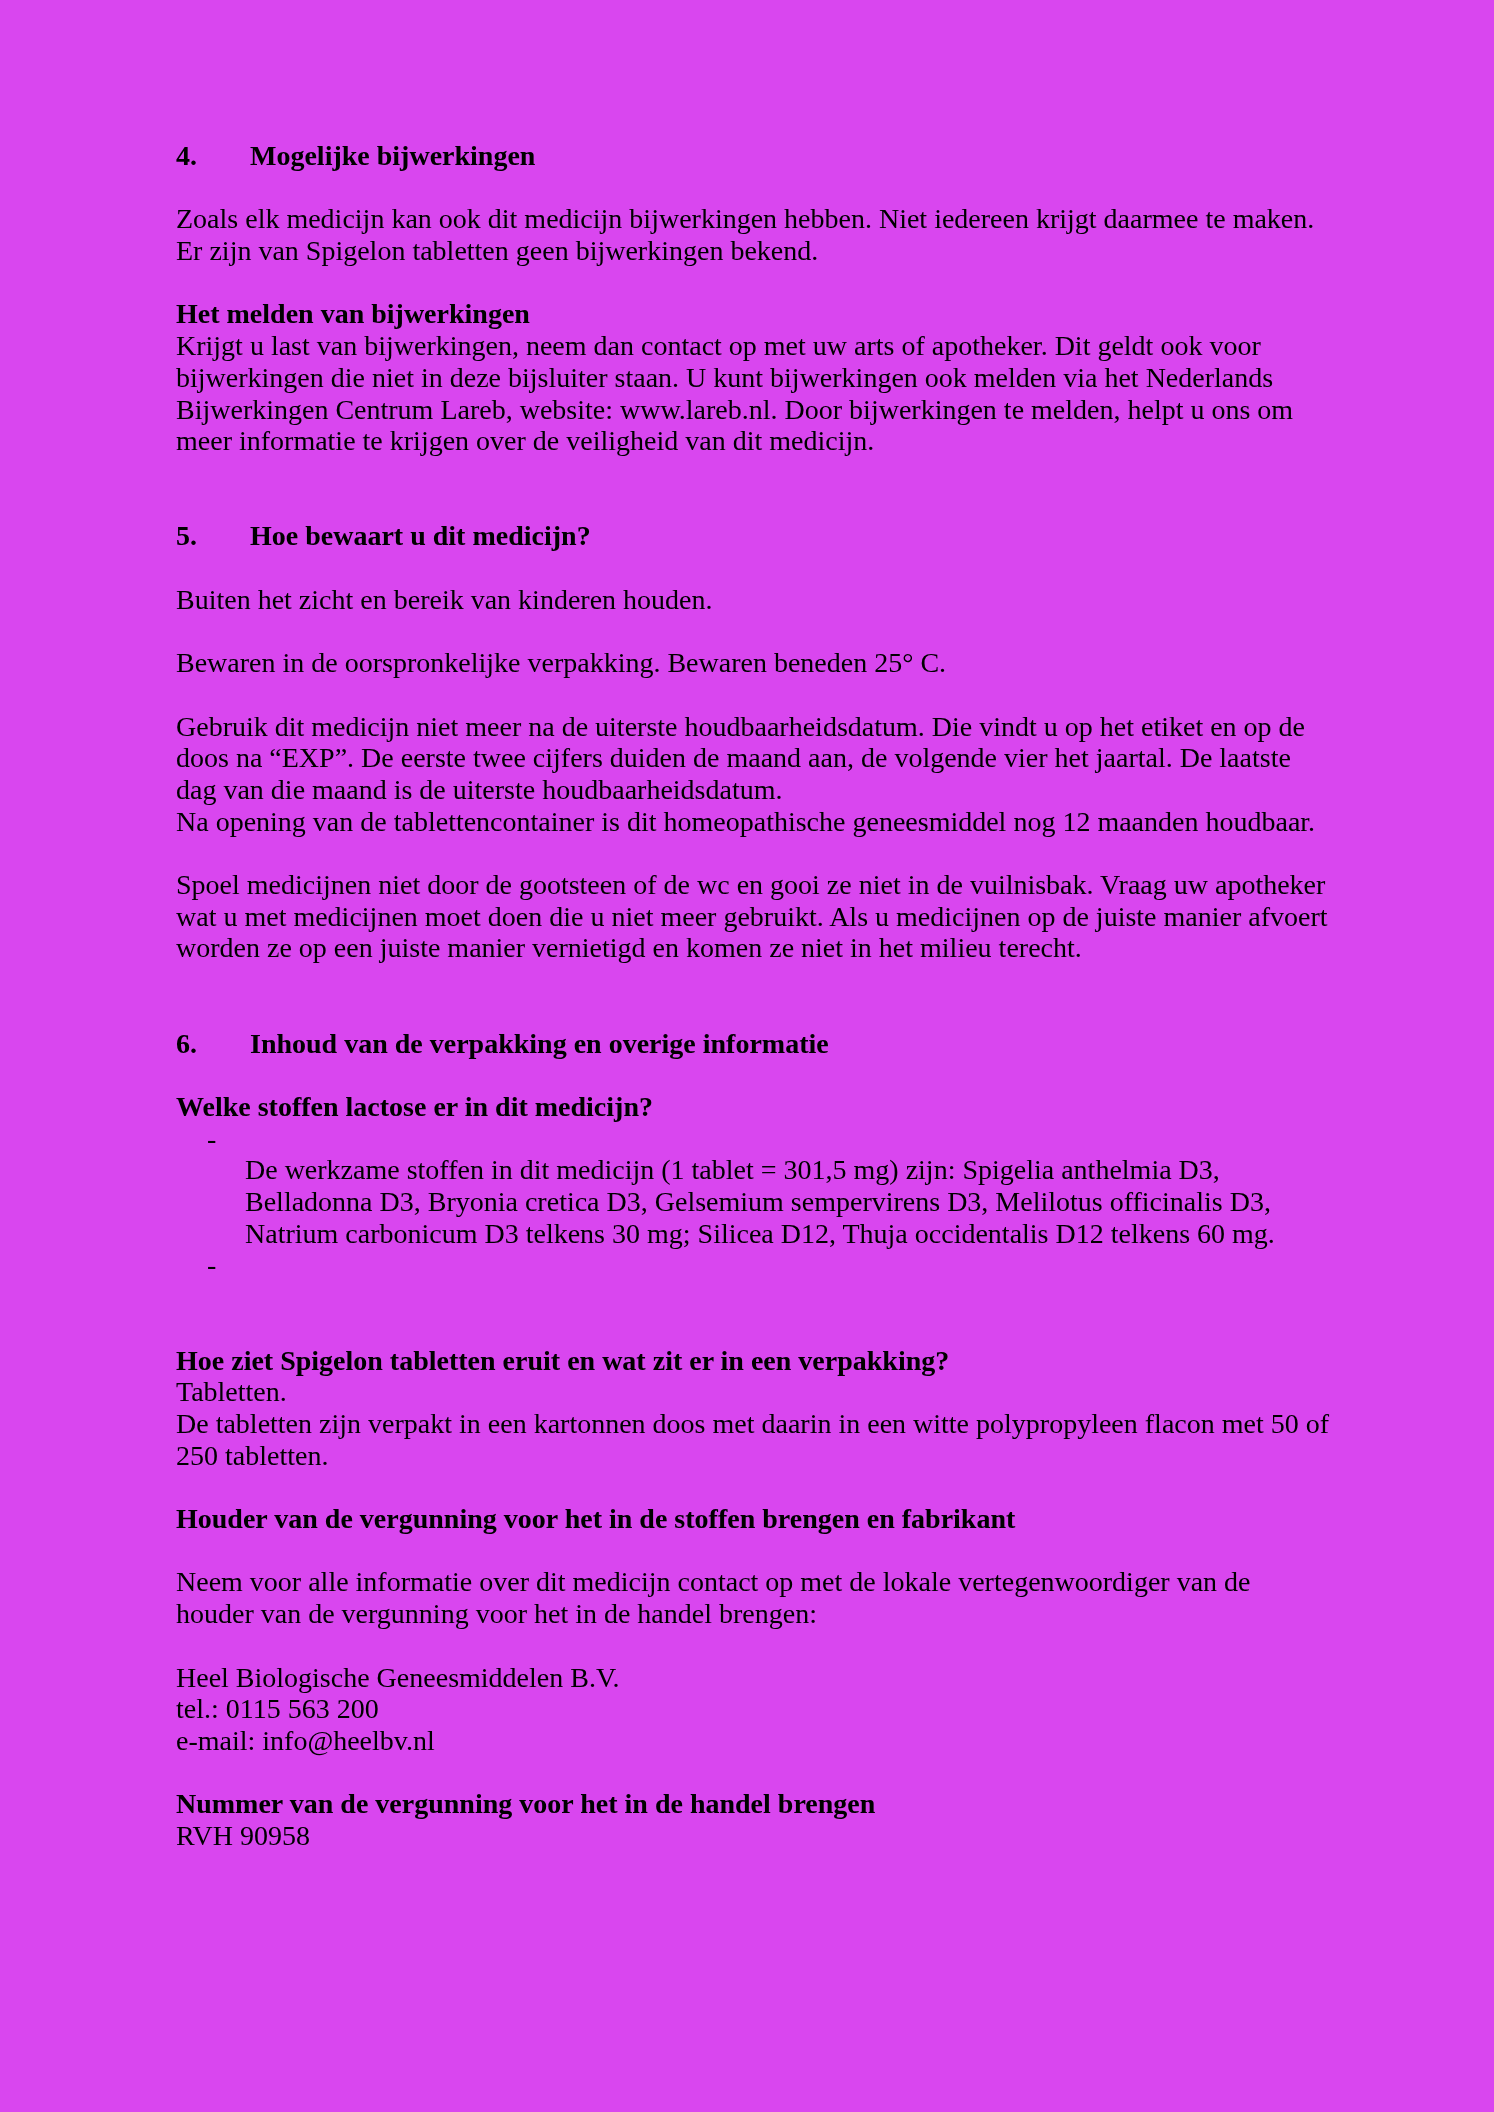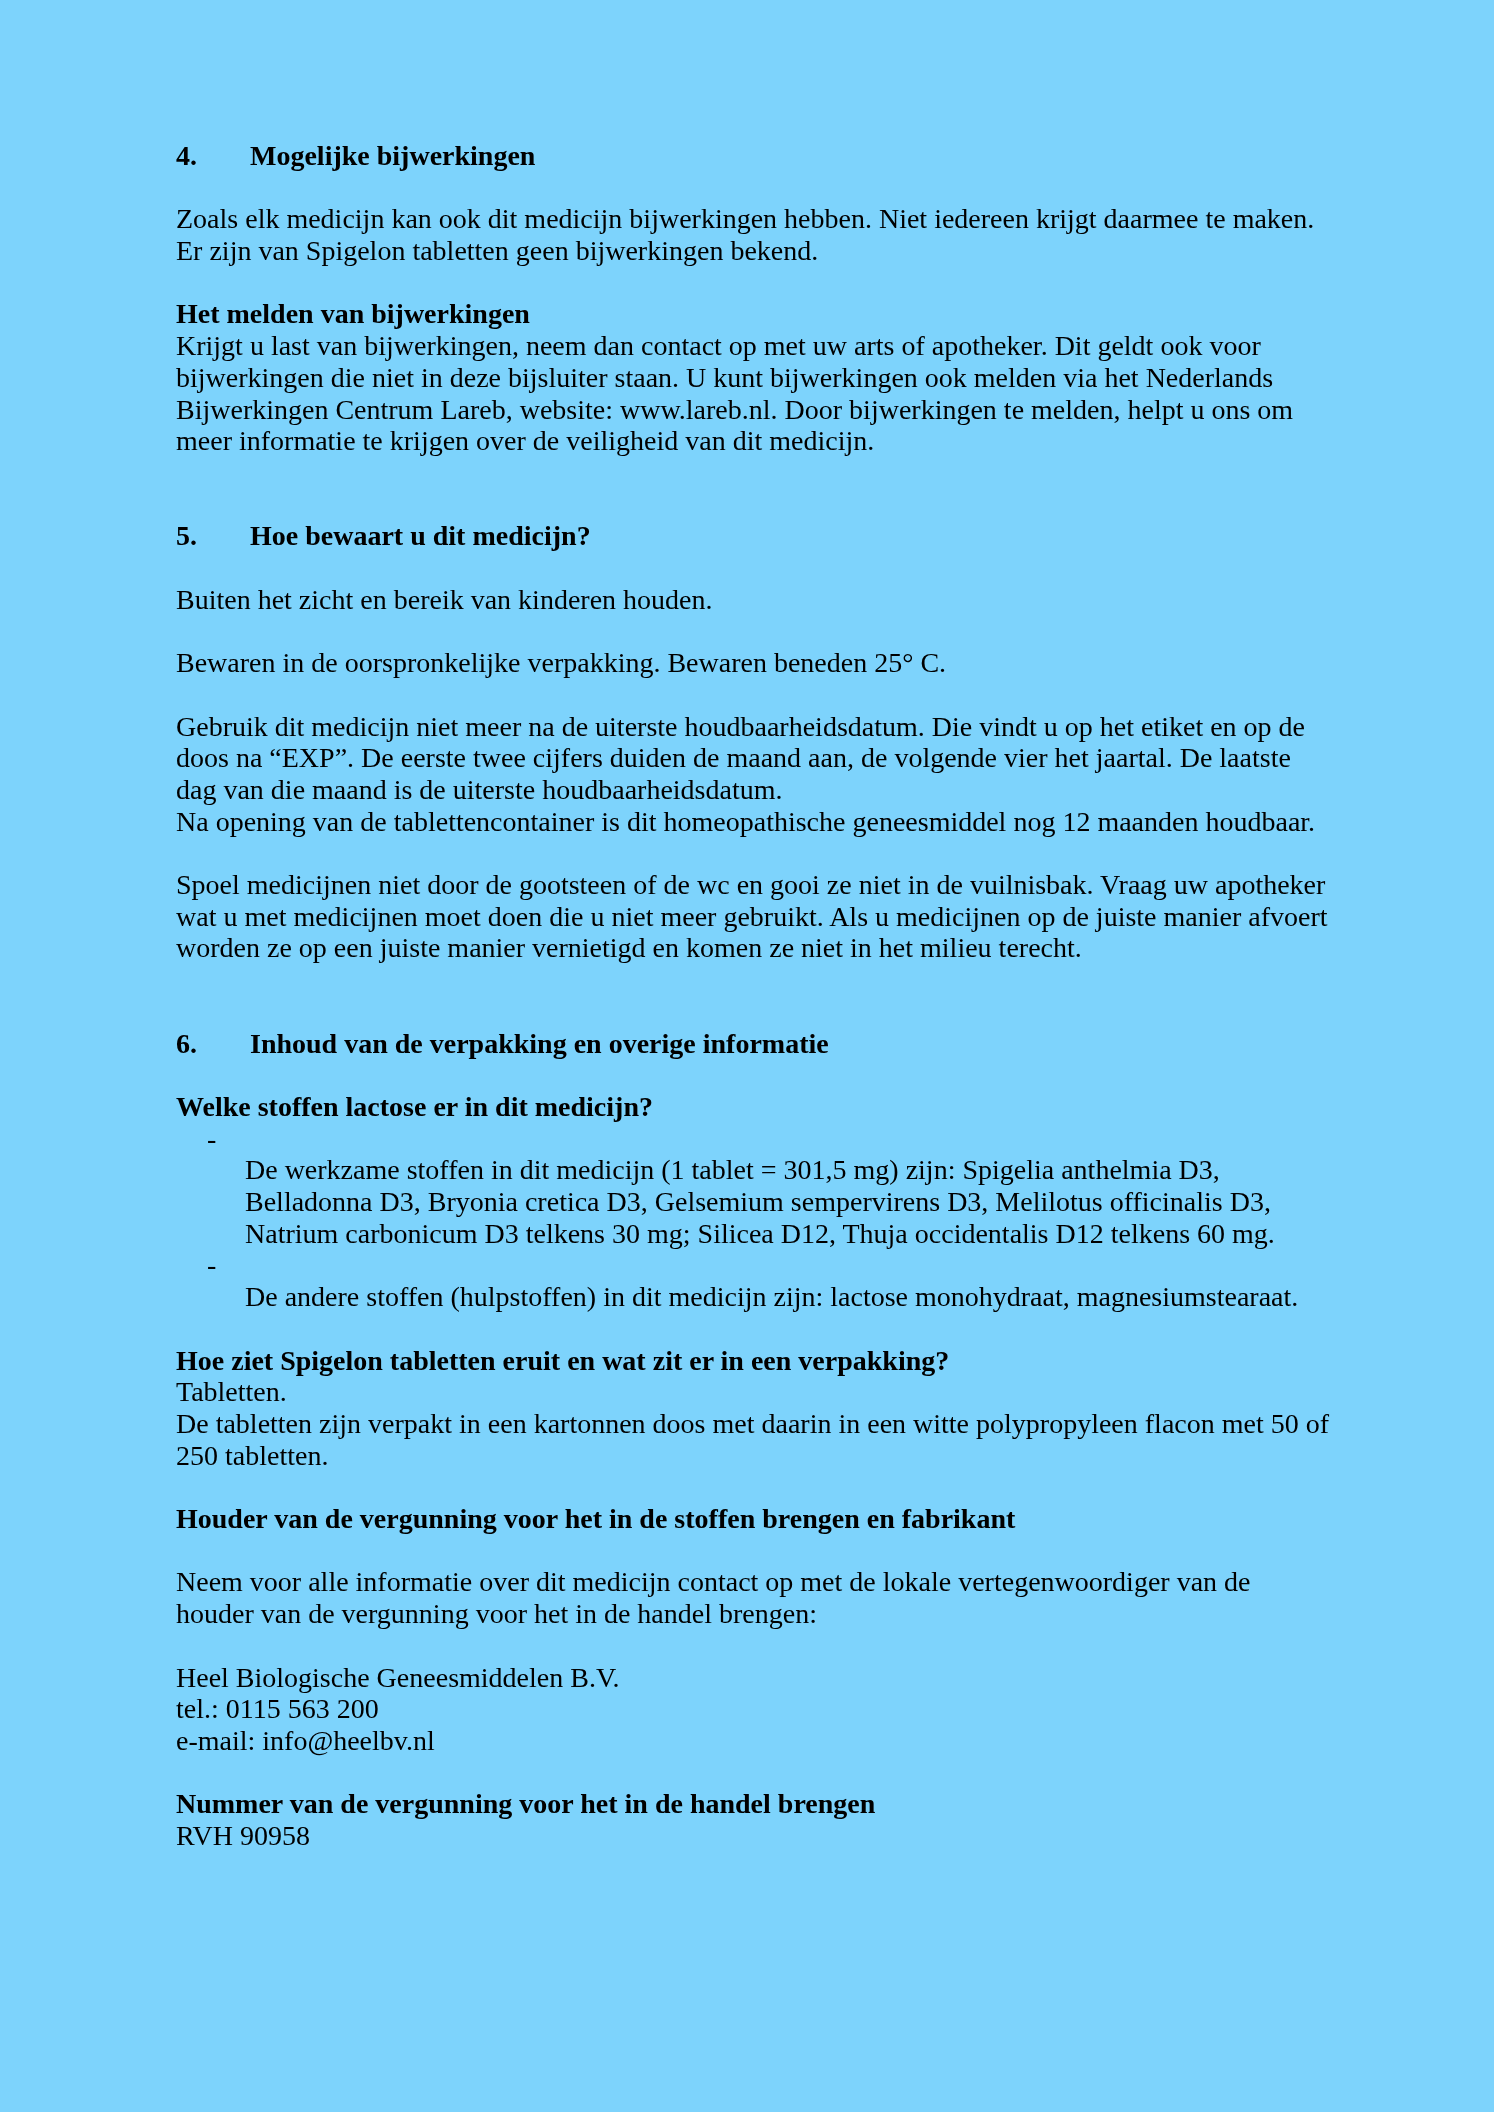--- a/index.html
+++ b/index.html
@@ -5,21 +5,21 @@
   html, body {
     margin: 0;
     padding: 0;
     background: #ffffff;
   }
   .page {
     position: relative;
     width: 1494px;
     height: 2112px;
     box-sizing: border-box;
-    background: #7dd3fc;
+    background: #d946ef;
     color: #000000;
     font-family: "Liberation Serif", "DejaVu Serif", serif;
     font-size: 28px;
     line-height: 31.7px;
     padding: 140px 140px 0 176px;
     overflow: hidden;
   }
   .section-heading {
     font-weight: bold;
   }
@@ -80,21 +80,21 @@
   <div class="section-heading gap-2">
     <span class="num">6.</span><span>Inhoud van de verpakking en overige informatie</span>
   </div>
   <div class="subheading gap-1">Welke stoffen lactose er in dit medicijn?</div>
   <div class="bullet gap-0">
     <span class="marker">-</span><span>De werkzame stoffen in dit medicijn (1 tablet = 301,5 mg) zijn: Spigelia anthelmia D3,
 Belladonna D3, Bryonia cretica D3, Gelsemium sempervirens D3, Melilotus officinalis D3,
 Natrium carbonicum D3 telkens 30 mg; Silicea D12, Thuja occidentalis D12 telkens 60 mg.</span>
   </div>
   <div class="bullet gap-0">
-    <span class="marker">-</span><span>De andere stoffen (hulpstoffen) in dit medicijn zijn: lactose monohydraat, magnesiumstearaat.</span>
+    <span class="marker">-</span>
   </div>
   <div class="subheading gap-1">Hoe ziet Spigelon tabletten eruit en wat zit er in een verpakking?</div>
   <div class="para gap-0">Tabletten.
 De tabletten zijn verpakt in een kartonnen doos met daarin in een witte polypropyleen flacon met 50 of
 250 tabletten.</div>
   <div class="subheading gap-1">Houder van de vergunning voor het in de stoffen brengen en fabrikant</div>
   <div class="para gap-1">Neem voor alle informatie over dit medicijn contact op met de lokale vertegenwoordiger van de
 houder van de vergunning voor het in de handel brengen:</div>
   <div class="para gap-1">Heel Biologische Geneesmiddelen B.V.
 tel.: 0115 563 200

